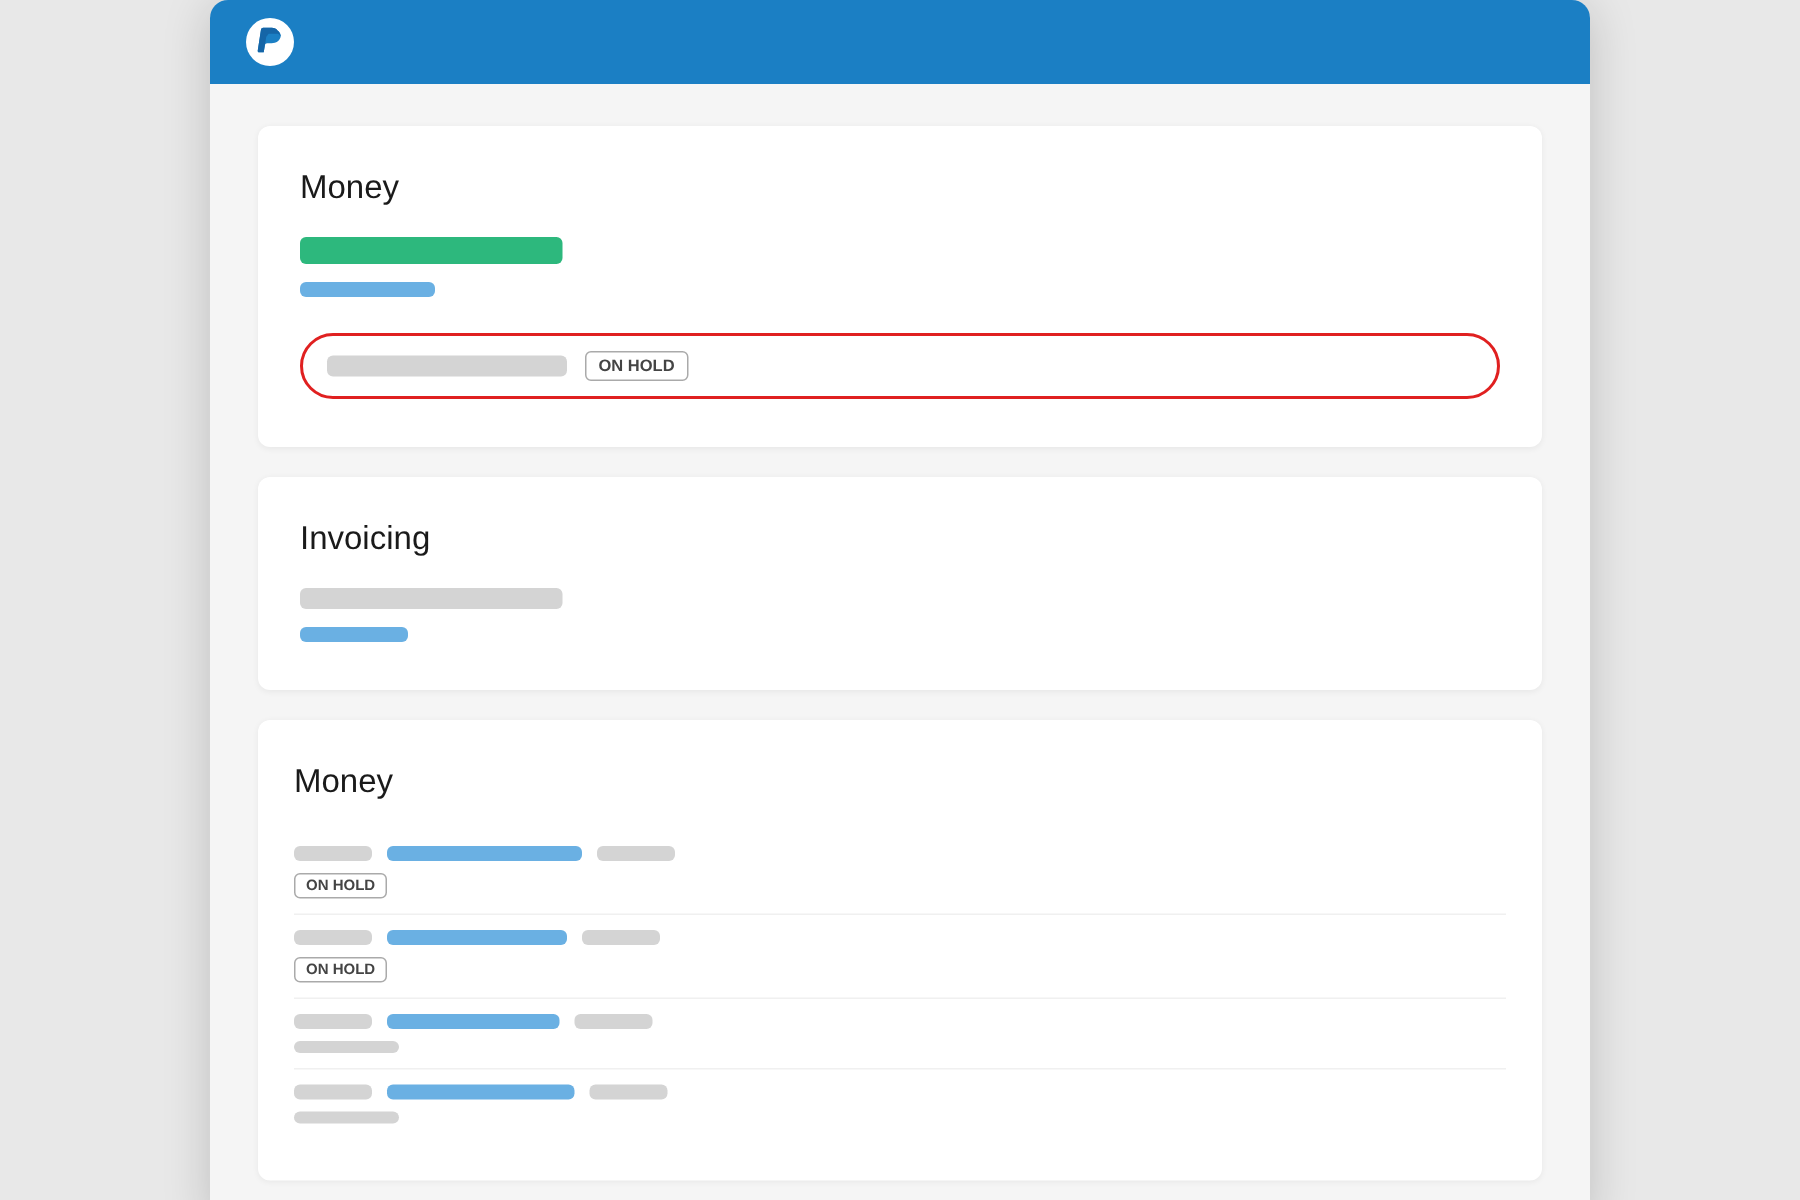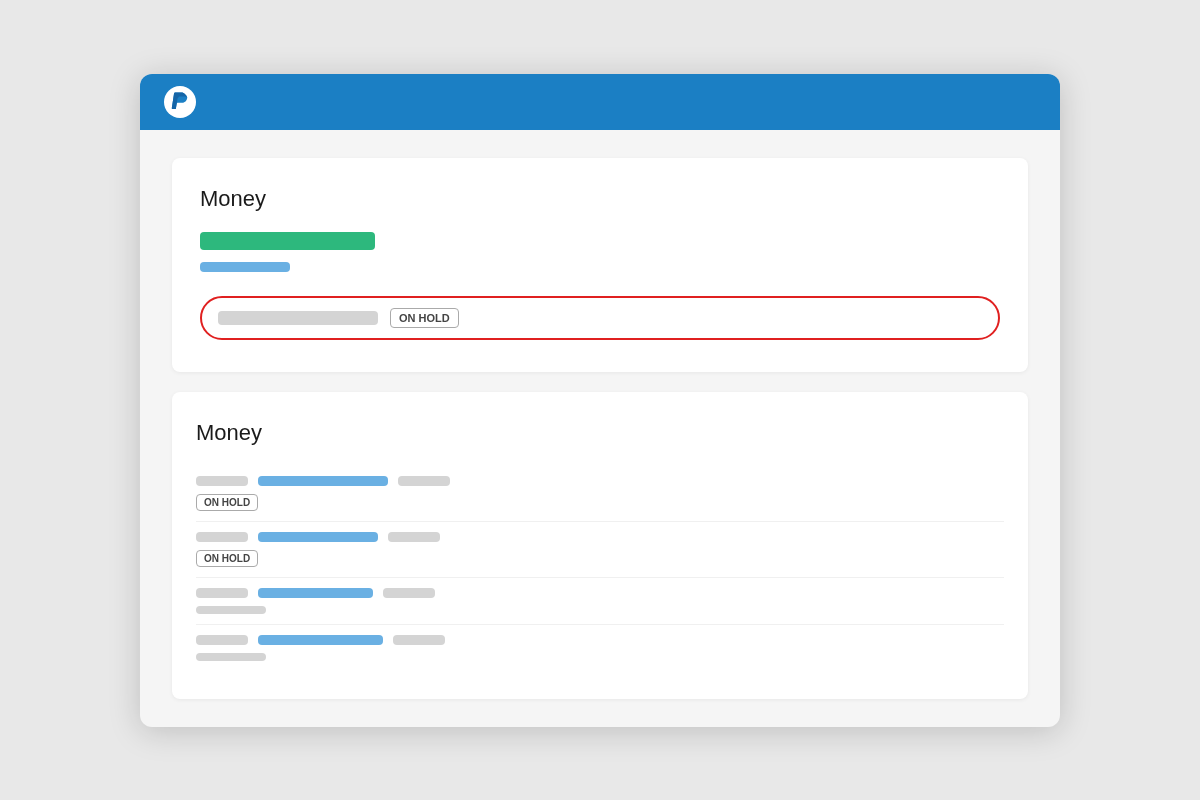--- a/index.html
+++ b/index.html
@@ -229,20 +229,25 @@
       <div class="card">
         <div class="card-title">Money</div>
         <div class="green-bar"></div>
         <div class="blue-bar-sm"></div>
         <div class="on-hold-row">
           <div class="on-hold-gray-bar"></div>
           <div class="on-hold-badge">ON HOLD</div>
         </div>
       </div>
 
+      <div class="card">
+        <div class="card-title">Invoicing</div>
+        <div class="gray-bar-lg"></div>
+        <div class="blue-bar-xs"></div>
+      </div>
     </div>
 
     <div class="right-panel">
       <div class="right-title">Money</div>
 
       <div class="transaction-list">
 
         <div class="transaction-group">
           <div class="tg-top-row">
             <div class="t-left-bar" style="width:52px"></div>

